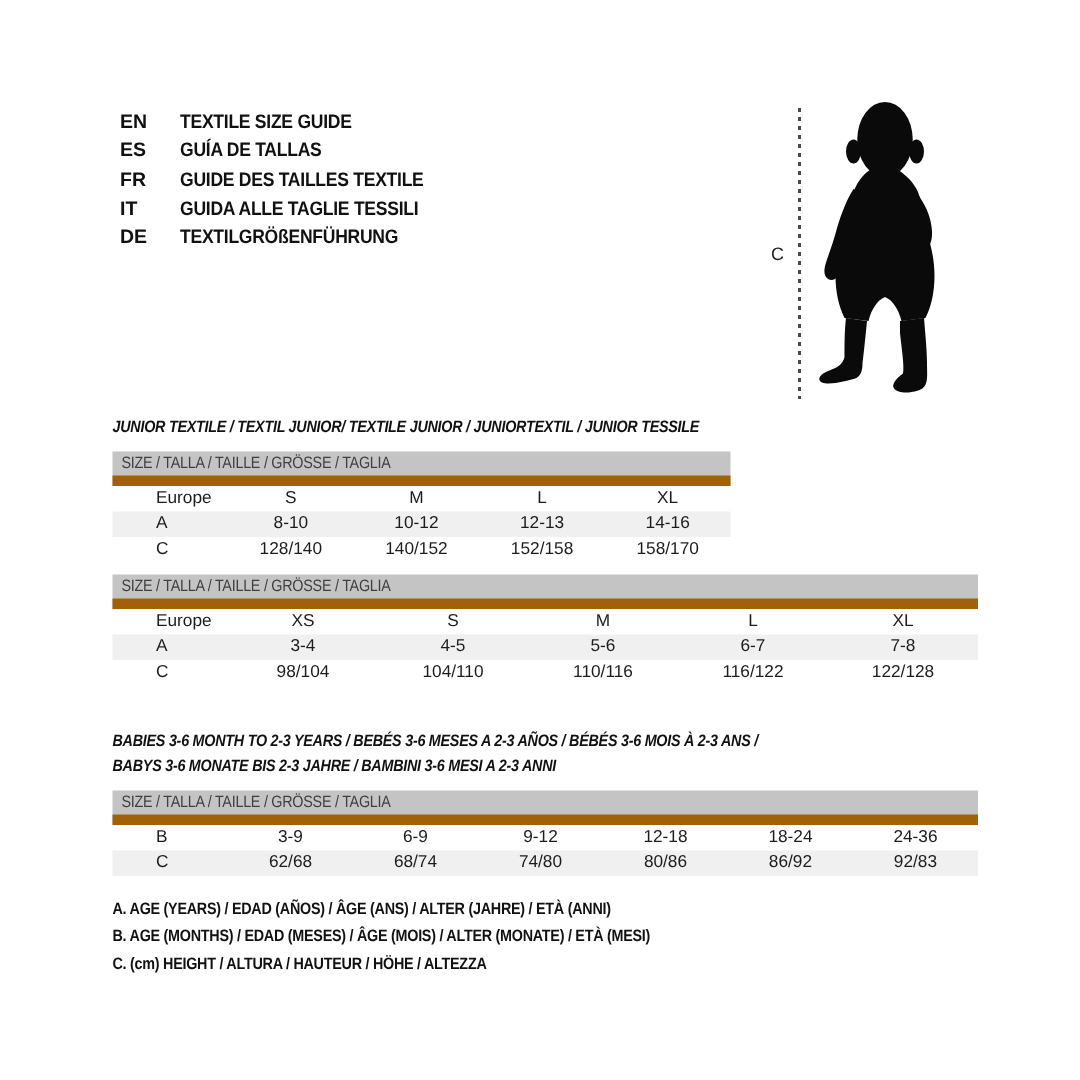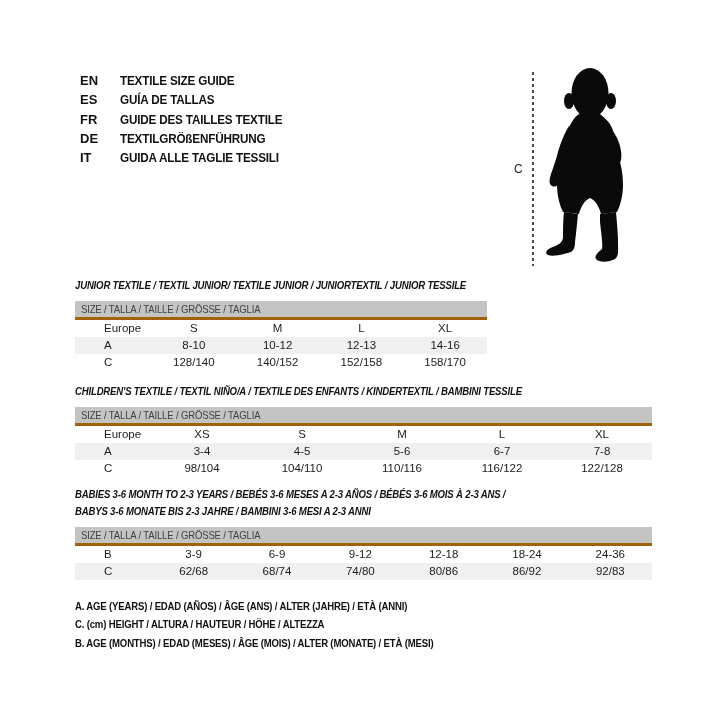--- a/index.html
+++ b/index.html
@@ -17,21 +17,21 @@
   .height-line{position:absolute;left:532px;top:72px;width:2px;height:194px;
     background:repeating-linear-gradient(to bottom,#4a4a4a 0 3px,transparent 3px 6px);}
   .height-label{position:absolute;left:514px;top:162px;font-size:12px;color:#222;}
   .baby-svg{position:absolute;left:541px;top:66px;}
   
   .size-table{position:absolute;left:75px;}
   .t-narrow{width:412px;}
   .t-wide{width:577px;}
   .table-title{font-size:11px;font-weight:bold;line-height:17px;height:17px;}
   .titles{margin-bottom:7px;font-style:italic;}
-  .size-bar{height:16px;line-height:16px;background:#c4c4c4;border-bottom:3px solid #a16207;
+  .size-bar{height:16px;line-height:16px;background:#c4c4c4;border-bottom:7px solid #a16207;
     padding-left:6px;font-size:11px;color:#3f3f3f;}
   .trow{display:flex;height:17px;line-height:17px;font-size:11.5px;color:#1c1c1c;}
   .trow.shaded{background:#f0f0f0;}
   .tlabel{width:55px;padding-left:7px;box-sizing:border-box;margin-left:22px;}
   .tcell{flex:1;text-align:center;}
   
   .footnotes{position:absolute;left:75px;top:597px;}
   .footnote-line{height:18.3px;line-height:18.3px;font-size:11px;font-weight:bold;}
 </style>
 </head>
@@ -46,26 +46,26 @@
       </div>
       <div class="lang-row">
         <span class="lang-code">ES</span>
         <span><span class="cond">GUÍA DE TALLAS</span></span>
       </div>
       <div class="lang-row">
         <span class="lang-code">FR</span>
         <span><span class="cond">GUIDE DES TAILLES TEXTILE</span></span>
       </div>
       <div class="lang-row">
+        <span class="lang-code">IT</span>
+        <span><span class="cond">GUIDA ALLE TAGLIE TESSILI</span></span>
+      </div>
+      <div class="lang-row">
         <span class="lang-code">DE</span>
         <span><span class="cond">TEXTILGRÖßENFÜHRUNG</span></span>
-      </div>
-      <div class="lang-row">
-        <span class="lang-code">IT</span>
-        <span><span class="cond">GUIDA ALLE TAGLIE TESSILI</span></span>
       </div>
     </div>
 
   <div>
     <div class="height-line"></div>
     <div class="height-label">C</div>
     <svg class="baby-svg" width="88" height="202" viewBox="0 0 88 202">
       <g fill="#0a0a0a">
         <ellipse cx="49" cy="27" rx="18.5" ry="25"></ellipse>
         <ellipse cx="28" cy="35" rx="5" ry="8"></ellipse>
@@ -117,23 +117,20 @@
       </div>
       <div class="trow">
         <div class="tlabel">C</div>
         <div class="tcell">128/140</div>
         <div class="tcell">140/152</div>
         <div class="tcell">152/158</div>
         <div class="tcell">158/170</div>
       </div>
     </div>
   <div class="size-table t-wide" style="top:383px">
-      <div class="titles">
-        <div class="table-title"><span class="condT">CHILDREN'S TEXTILE / TEXTIL NIÑO/A / TEXTILE DES ENFANTS / KINDERTEXTIL / BAMBINI TESSILE</span></div>
-      </div>
       <div class="size-bar"><span class="condT">SIZE / TALLA / TAILLE / GRÖSSE / TAGLIA</span></div>
       <div class="trow">
         <div class="tlabel">Europe</div>
         <div class="tcell">XS</div>
         <div class="tcell">S</div>
         <div class="tcell">M</div>
         <div class="tcell">L</div>
         <div class="tcell">XL</div>
       </div>
       <div class="trow shaded">
@@ -174,17 +171,17 @@
         <div class="tcell">68/74</div>
         <div class="tcell">74/80</div>
         <div class="tcell">80/86</div>
         <div class="tcell">86/92</div>
         <div class="tcell">92/83</div>
       </div>
     </div>
 
   <div class="footnotes" id="footnotes">
       <div class="footnote-line"><span class="condT">A. AGE (YEARS) / EDAD (AÑOS) / ÂGE (ANS) / ALTER (JAHRE) / ETÀ (ANNI)</span></div>
+      <div class="footnote-line"><span class="condT">B. AGE (MONTHS) / EDAD (MESES) / ÂGE (MOIS) / ALTER (MONATE) / ETÀ (MESI)</span></div>
       <div class="footnote-line"><span class="condT">C. (cm) HEIGHT / ALTURA / HAUTEUR / HÖHE / ALTEZZA</span></div>
-      <div class="footnote-line"><span class="condT">B. AGE (MONTHS) / EDAD (MESES) / ÂGE (MOIS) / ALTER (MONATE) / ETÀ (MESI)</span></div>
     </div>
 
 </div>
 
 </body></html>

